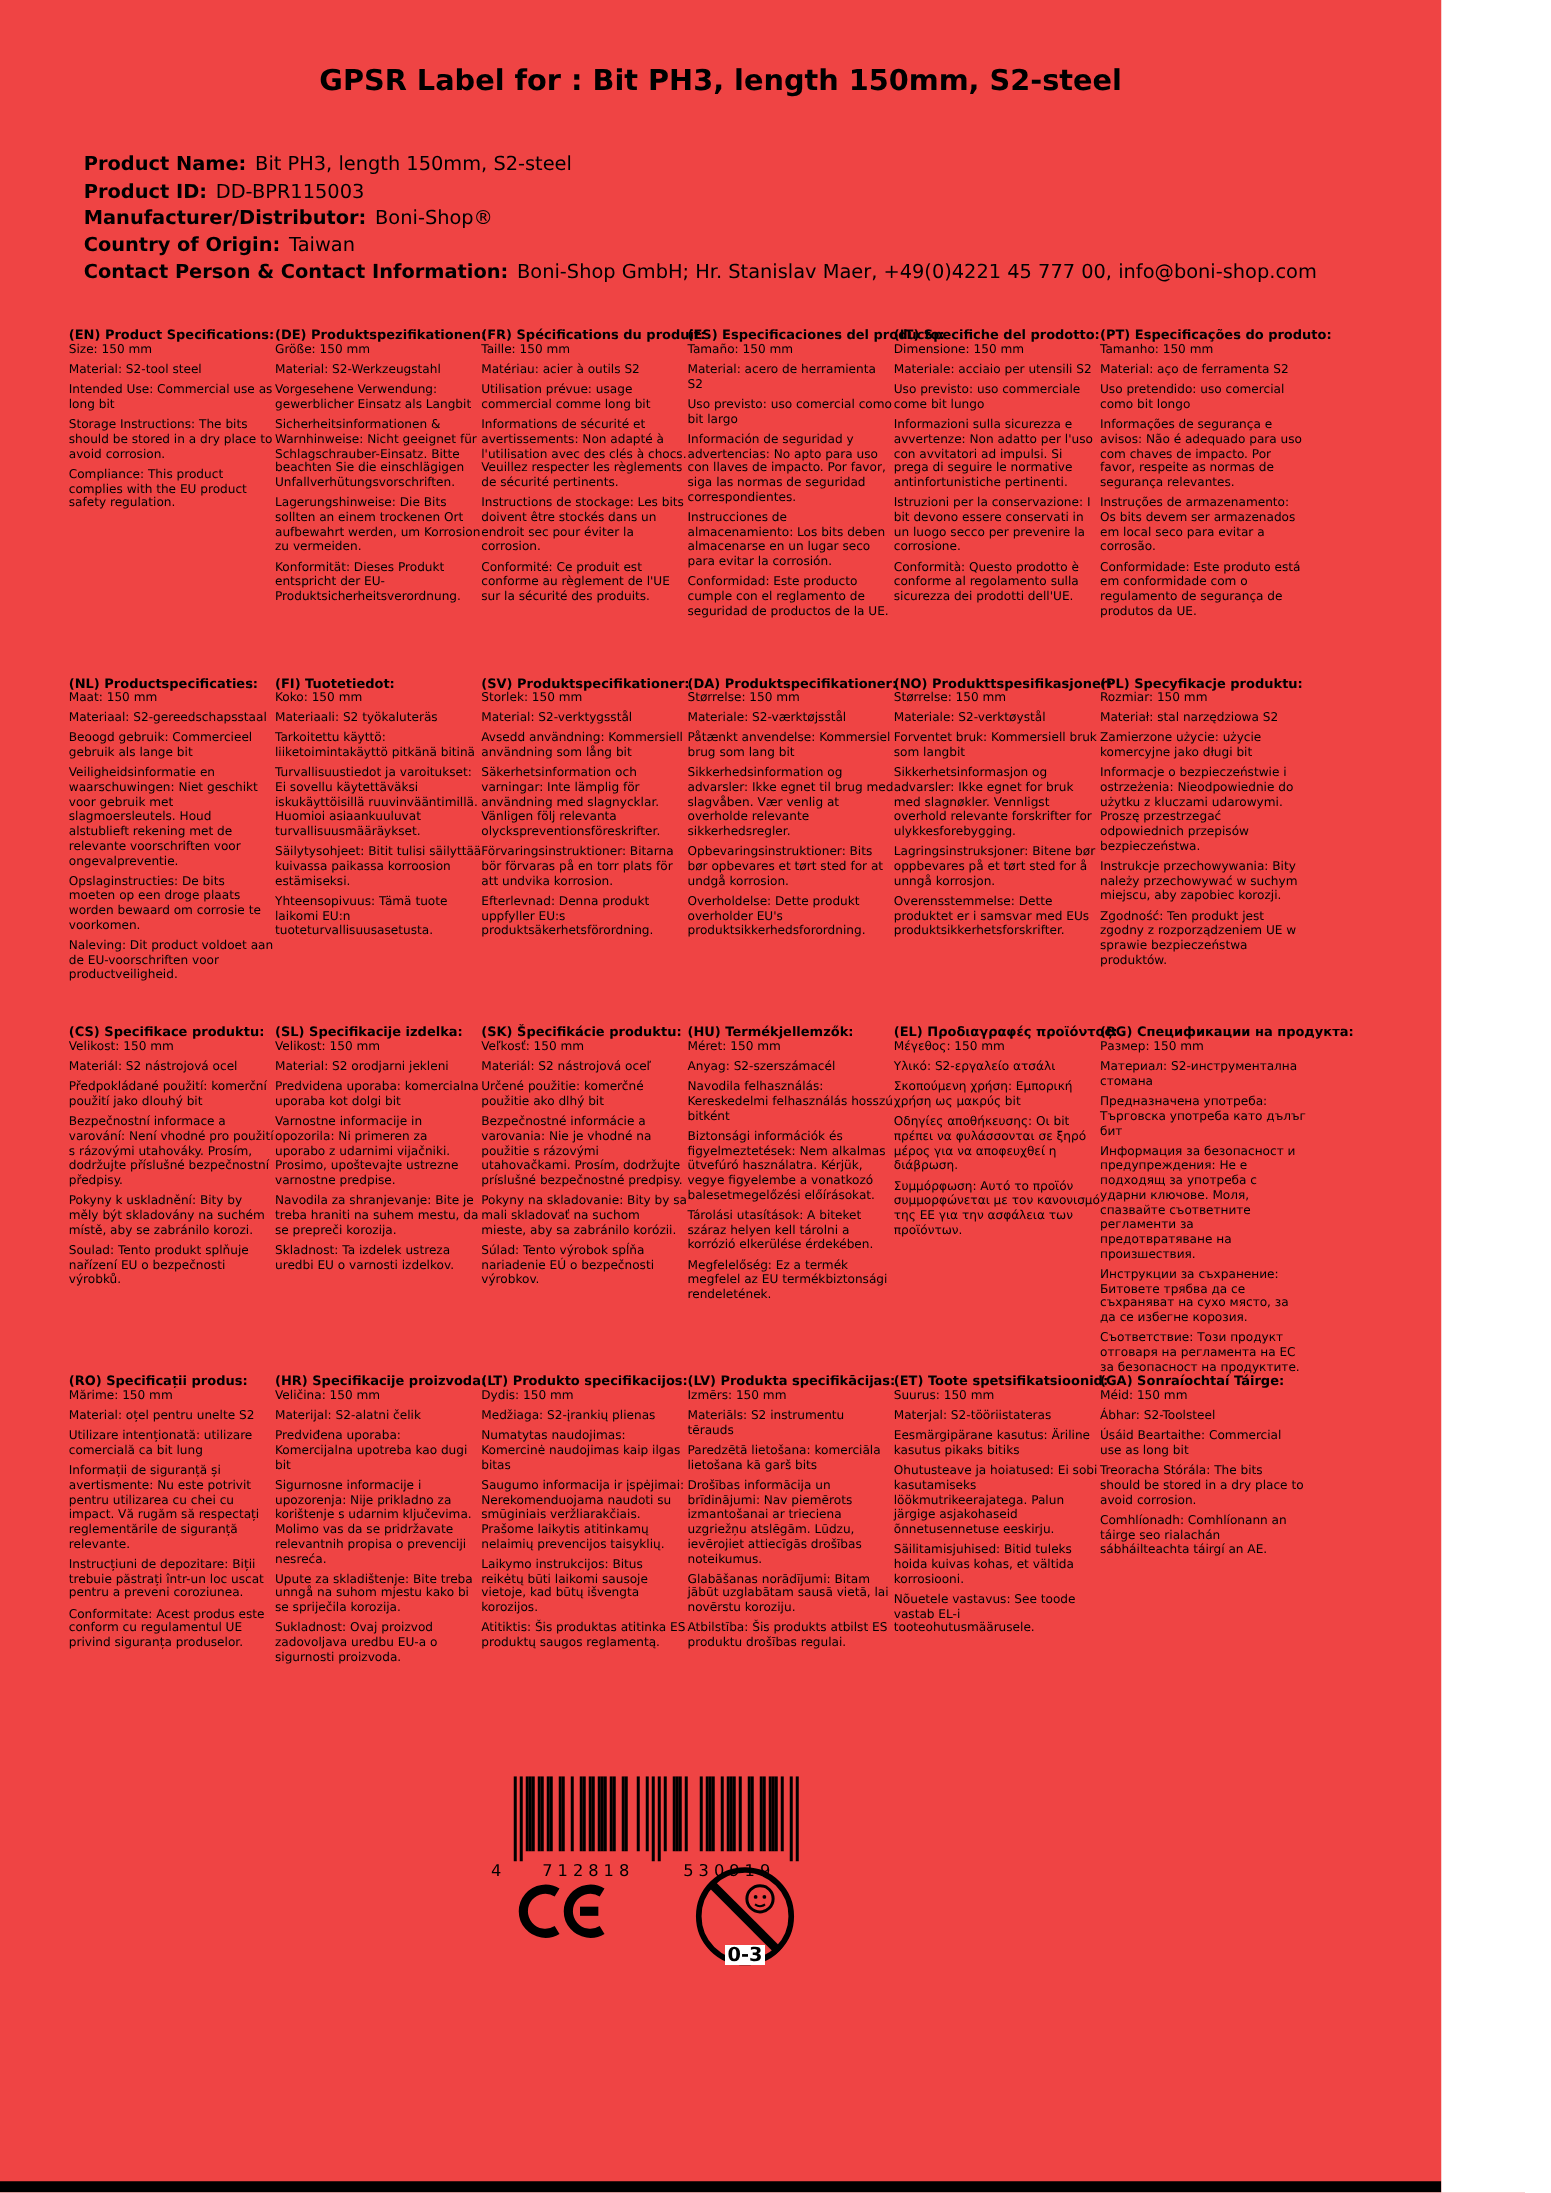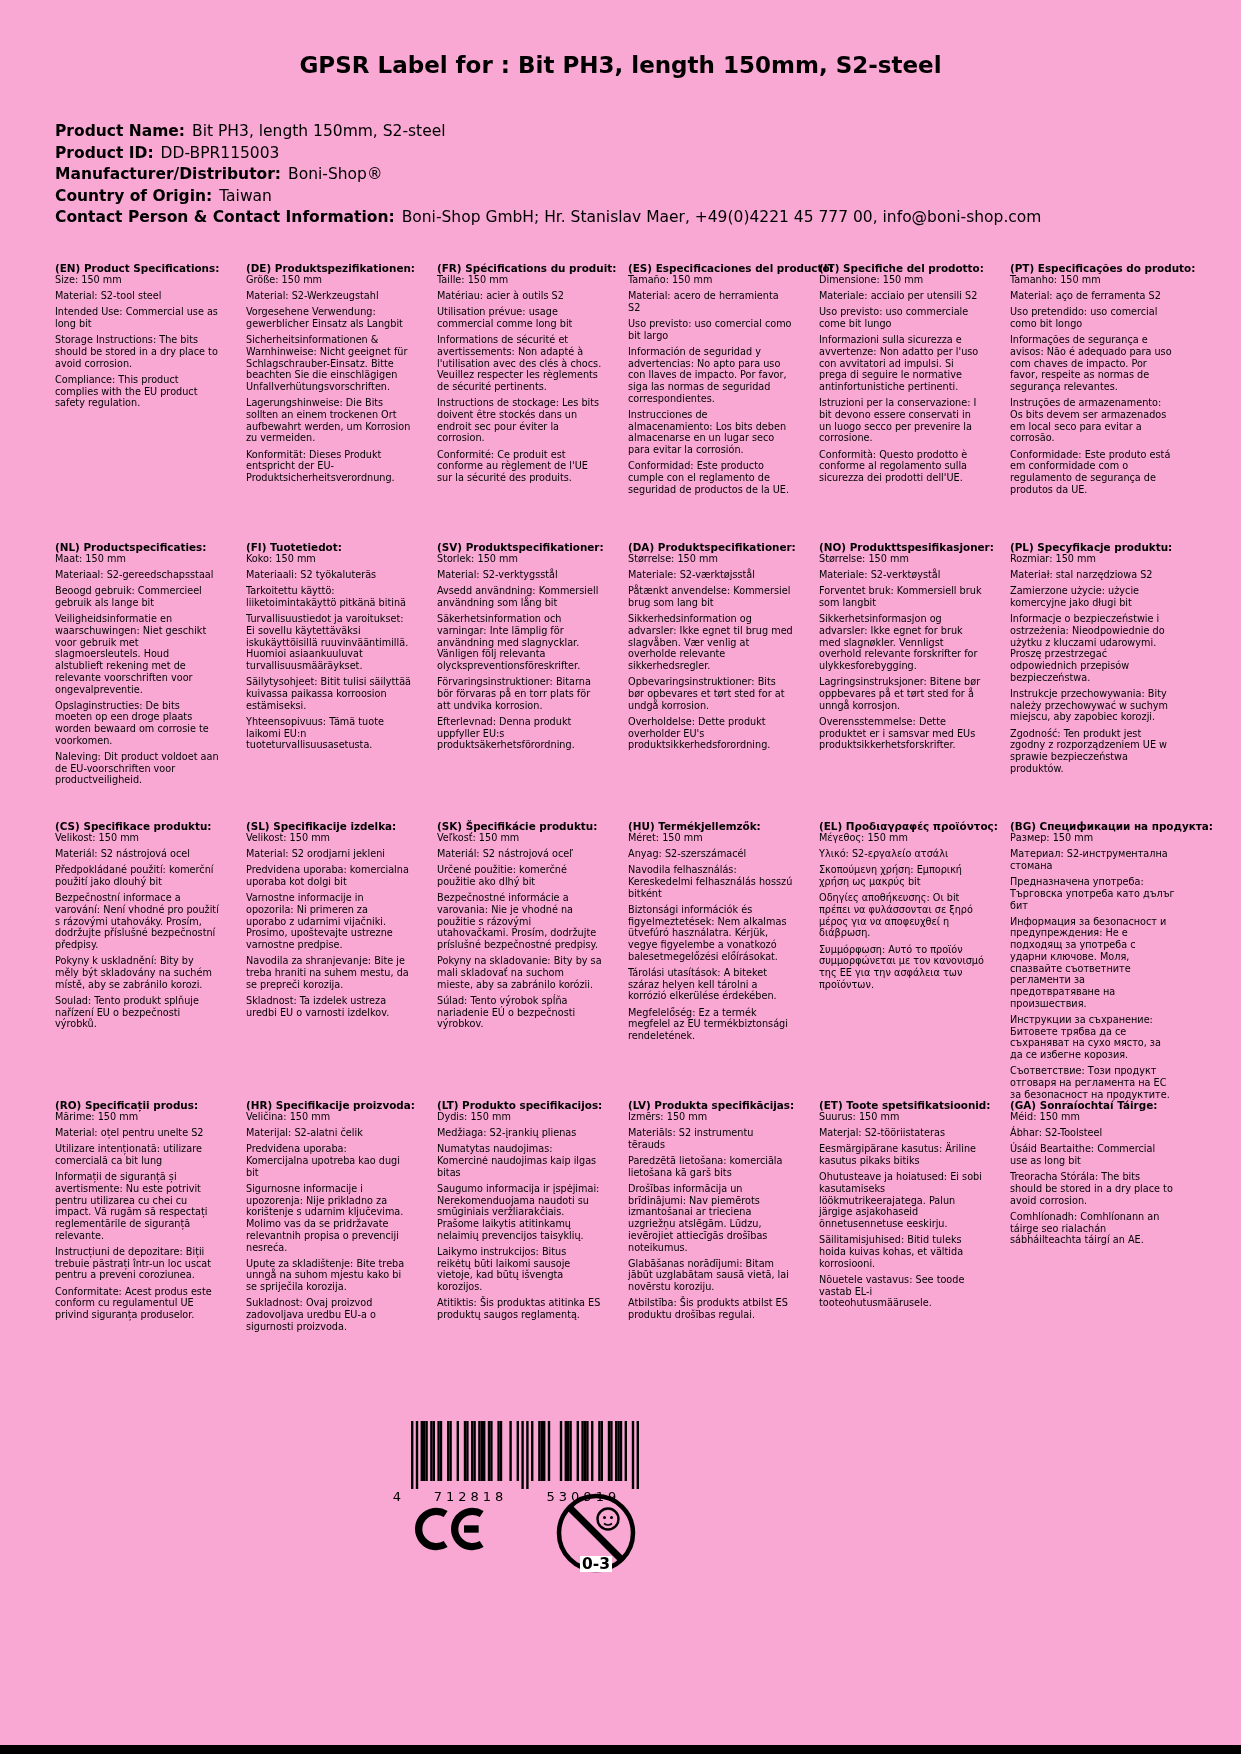--- a/index.html
+++ b/index.html
@@ -1,24 +1,24 @@
 <!DOCTYPE html>
 <html><head>
 <meta charset="utf-8">
 <style>
   html,body{margin:0;padding:0;background:#fff;}
-  .page{position:relative;width:1241px;height:1754px;background:#f9a8d4;color:#000;
+  .page{position:relative;width:1153px;height:1754px;background:#ef4444;color:#000;
         font-family:"DejaVu Sans",sans-serif;overflow:hidden;}
   .title{position:absolute;top:52px;left:0;width:100%;text-align:center;
          font-size:23px;font-weight:700;}
-  .product-info{position:absolute;top:121px;left:55px;font-size:15.5px;line-height:21.6px;}
+  .product-info{position:absolute;top:121px;left:67px;font-size:15.5px;line-height:21.6px;}
   .info-row{white-space:nowrap;}
   .info-label{font-weight:700;margin-right:7px;}
   .spec-grid{position:absolute;top:262px;left:55px;width:1140px;
-             display:grid;grid-template-columns:repeat(6,165px);column-gap:26px;
+             display:grid;grid-template-columns:repeat(6,165px);column-gap:0;
              grid-auto-rows:279px;}
   .lang-block{overflow:visible;}
   .lang-header{font-size:10.4px;font-weight:700;white-space:nowrap;line-height:12px;}
   .spec-par{margin:0 0 4.5px 0;font-size:9.7px;line-height:11.7px;}
   .barcode-wrap{position:absolute;top:1421px;left:393px;}
   .ce-wrap{position:absolute;top:1497px;left:413px;}
   .age-wrap{position:absolute;top:1486px;left:552px;}
   .bottom-bar{position:absolute;left:0;bottom:0;width:100%;height:9px;background:#000;}
 </style>
 </head>

